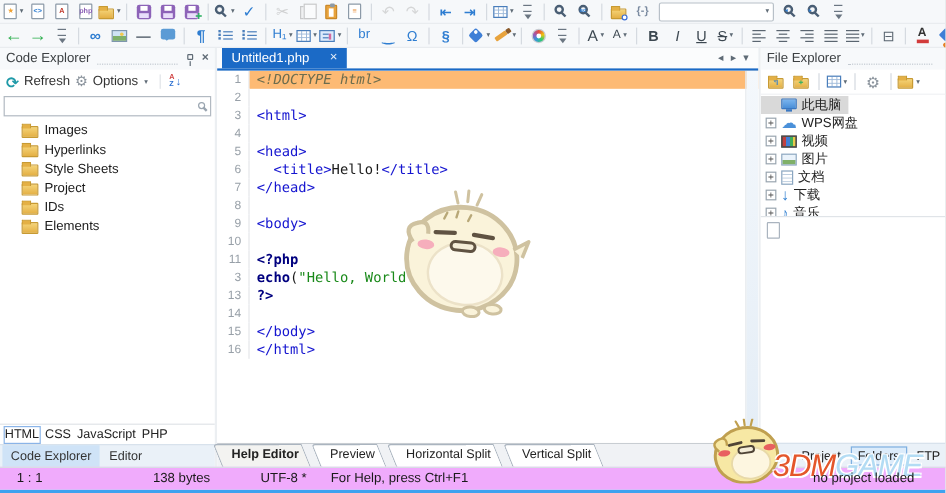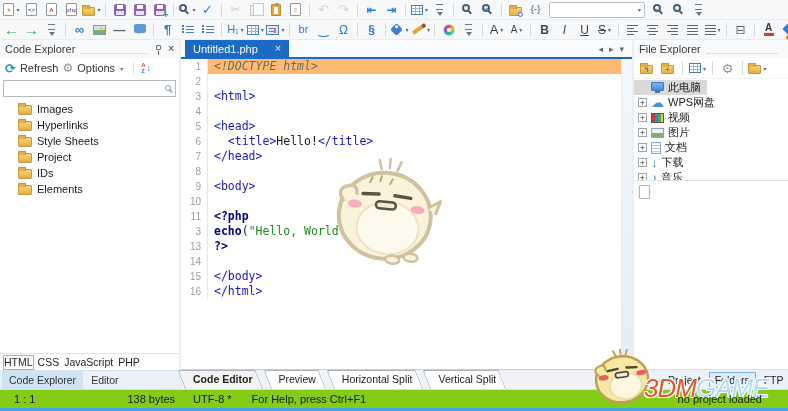--- a/index.html
+++ b/index.html
@@ -134,23 +134,23 @@
   .fx-video{width:13px;height:10px;background:#222;border:1px solid #555;background-image:linear-gradient(90deg,#c04040 0 3px,#3f7fd6 3px 6px,#3fae5a 6px 9px,#e8c84a 9px)}
   .fx-pic{width:13px;height:10px;border:1px solid #8aa6c0;background:linear-gradient(180deg,#eaf3fb 0 55%,#7fb069 55%)}
   .fx-doc{width:10px;height:12px;background:#fff;border:1px solid #8aa6c0;background-image:linear-gradient(#b9cbdd 1px,transparent 1px);background-size:100% 3px;background-position:0 2px}
   .fxfiles{flex:1;border-top:1px solid #e0e4e8;padding:4px 5px}
   .fxfiles .ic-page{width:11px;height:14px;border-color:#aab4bf}
   .fxtabs{height:20px;background:#eaf1f8;border-top:1px solid #d8e2ec;display:flex;align-items:center;gap:2px;padding-left:28px;flex:none}
   .fxtab{font-size:10.5px;padding:1px 5px;color:#222;border:1px solid transparent}
   .fxtab.active{border-color:#7fb0e0;background:#dcecfb}
 
   
-  .status{position:relative;height:19px;background:#84cc16;border-top:1px solid #d8dee4;display:flex;align-items:center;font-size:11px;color:#1a1a1a}
+  .status{position:relative;height:19px;background:#f0abfc;border-top:1px solid #d8dee4;display:flex;align-items:center;font-size:11px;color:#1a1a1a}
   .status span{position:relative;z-index:8}
-  .st-cursor{margin-left:14px}.st-size{margin-left:92px}.st-enc{margin-left:18px}.st-help{margin-left:20px}
+  .st-cursor{margin-left:14px}.st-size{margin-left:92px}.st-enc{margin-left:42px}.st-help{margin-left:20px}
   .st-project{margin-left:auto;margin-right:26px}
   .blueline{height:3px;background:#3ea2ef}
 
   
   .mascot-editor{position:absolute;left:146px;top:95px;width:120px;height:112px;z-index:2;pointer-events:none}
   .watermark{position:absolute;left:592px;top:349px;width:196px;height:58px;z-index:3;pointer-events:none}
   .wm-text{position:absolute;left:52px;top:24px;font-style:italic;font-weight:normal;font-size:26px;letter-spacing:-1px;white-space:nowrap;text-shadow:1px 1px 0 #fff,-1px -1px 0 #fff,1px -1px 0 #fff,-1px 1px 0 #fff}
   .wm-3dm{color:#e4562b}.wm-game{color:#b3dcf4}
 </style>
 </head>
@@ -598,21 +598,21 @@
             <path d="M66 41 l16 1" stroke="#5f5242" stroke-width="3.5" stroke-linecap="round"></path>
             <rect x="48" y="48" width="20" height="7" rx="3.5" fill="#f3ecd8" stroke="#5f5242" stroke-width="2.5"></rect>
             <ellipse cx="27" cy="53" rx="7" ry="4" fill="#f6aebc"></ellipse>
             <ellipse cx="90" cy="53" rx="7" ry="4" fill="#f6aebc"></ellipse>
             <ellipse cx="70" cy="105" rx="7" ry="4" fill="#faf3da" stroke="#cfc2a0" stroke-width="2.5"></ellipse>
             <ellipse cx="88" cy="101" rx="7" ry="4" fill="#faf3da" stroke="#cfc2a0" stroke-width="2.5"></ellipse>
           </g>
         </svg>
       </div>
       <div class="viewtabs">
-          <span class="vtab active"><span>Code Editor</span></span>
+          <span class="vtab active"><span>Help Editor</span></span>
           <span class="vtab"><span>Preview</span></span>
           <span class="vtab"><span>Horizontal Split</span></span>
           <span class="vtab"><span>Vertical Split</span></span>
         </div>
     </section>
 
     <div class="col-div"></div>
 
     <aside class="right">
       <div class="phead">

